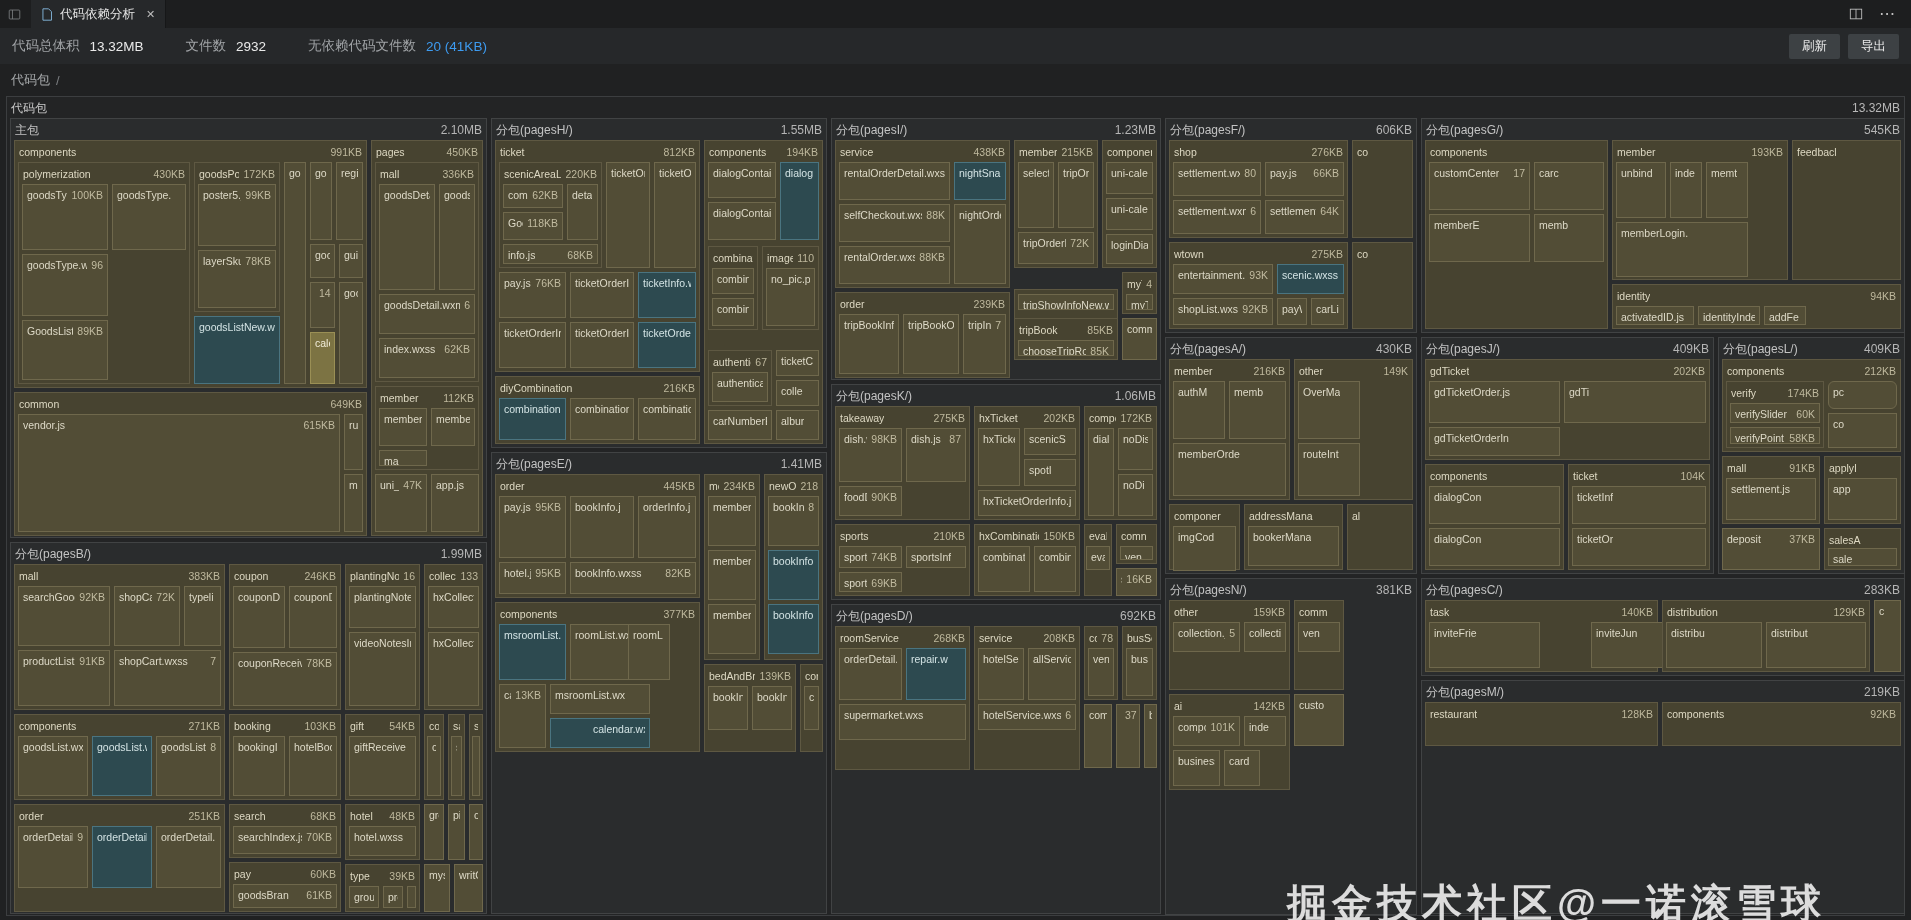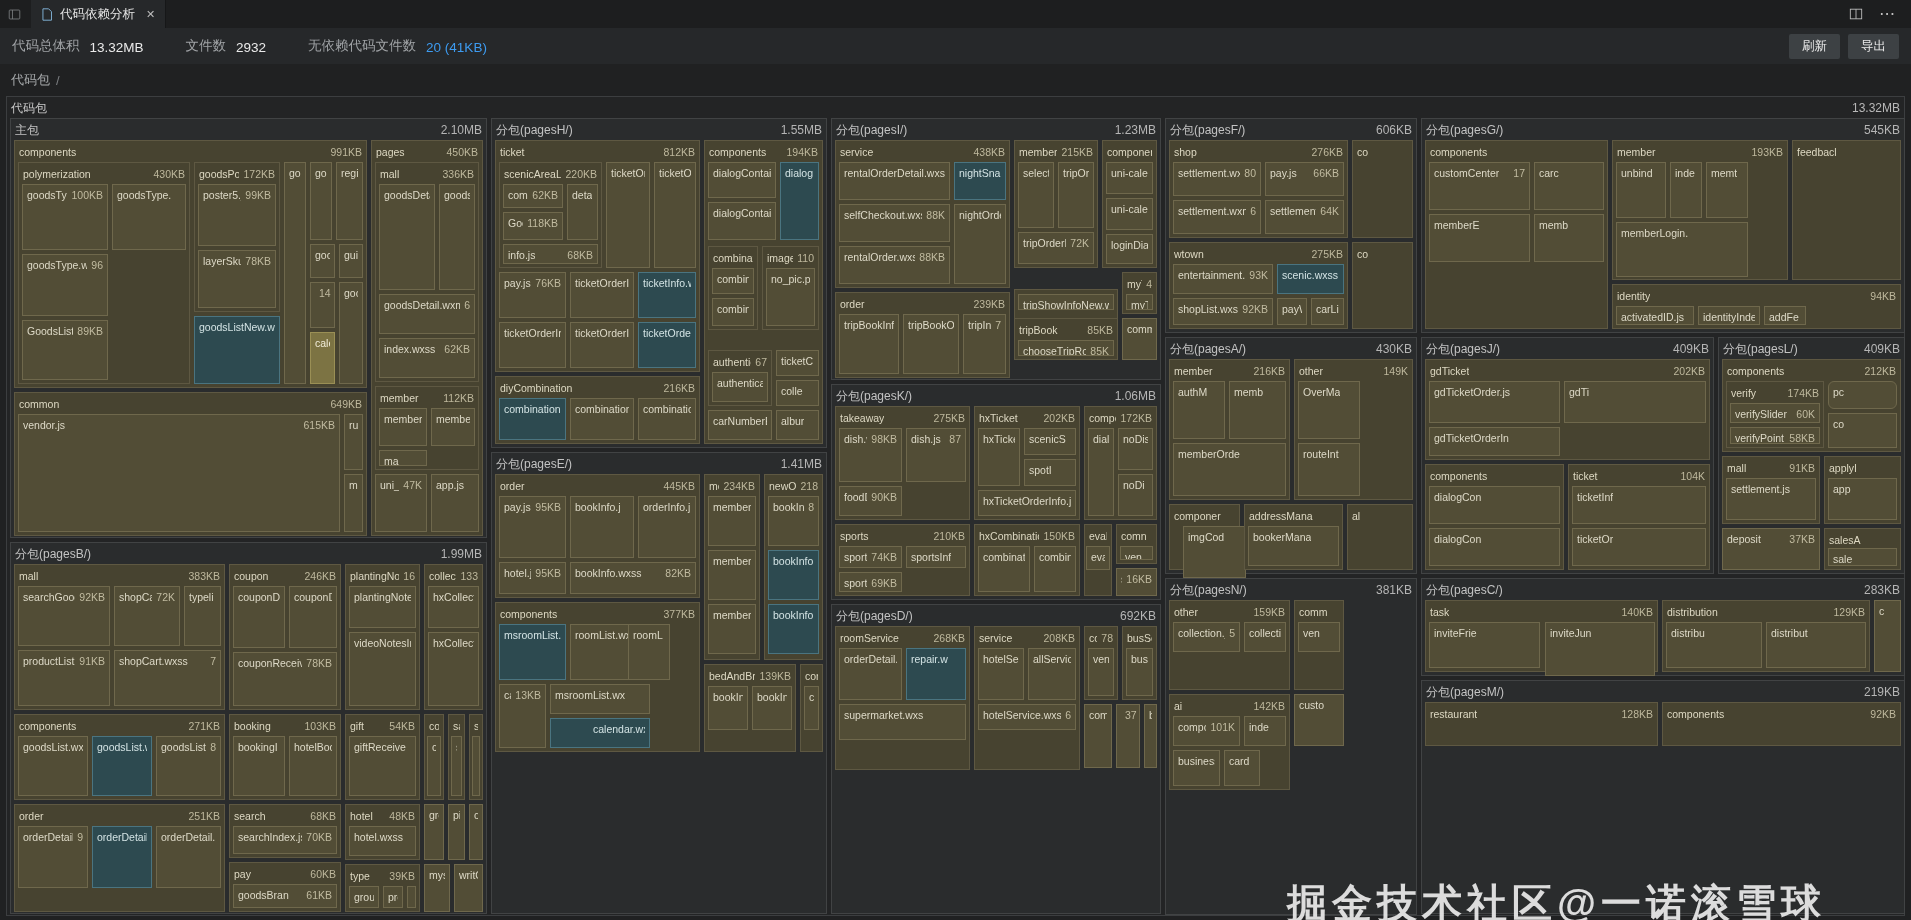--- a/index.html
+++ b/index.html
@@ -11,21 +11,21 @@
   .tb-icon{display:inline-flex;align-items:center;justify-content:center;cursor:pointer;}
   .tb-lead{margin-left:8px;margin-right:10px;}
   .tab{height:28px;display:flex;align-items:center;gap:7px;padding:0 10px;background:#26282a;
        border-right:1px solid #161718;color:#e4e4e4;font-size:12.5px;cursor:pointer;}
   .tab-close{color:#bdbdbd;font-size:11px;margin-left:4px;cursor:pointer;}
   .tb-right{margin-left:auto;display:flex;gap:16px;margin-right:16px;align-items:center;}
   .more{color:#c2c2c2;font-size:16px;line-height:1;}
   
   .statsbar{position:absolute;top:28px;left:0;width:100%;height:36px;background:#26282a;
             display:flex;align-items:center;padding:0 12px;box-sizing:border-box;gap:42px;font-size:13.5px;}
-  .stat{display:flex;gap:10px;align-items:flex-end;}
+  .stat{display:flex;gap:10px;align-items:center;}
   .sl{color:#9fa2a5;}
   .sv{color:#eaeaea;}
   .sv.accent{color:#3d9bf0;cursor:pointer;}
   .btns{margin-left:auto;display:flex;gap:8px;}
   .btns button{background:#3d4144;color:#ececec;border:none;border-radius:2px;font-size:12.5px;
                padding:4px 13px;font-family:inherit;cursor:pointer;}
   
   .breadcrumb{position:absolute;top:64px;left:0;height:32px;display:flex;align-items:center;
               padding-left:11px;font-size:13px;color:#a6a9ab;gap:6px;}
   .bc-root{cursor:pointer;}
@@ -1491,21 +1491,21 @@
       <div class="tm tm-leaf" style="left: 1298px; top: 443px; width: 62px; height: 53px;">
         <div class="hd">
           <span class="lb">routeInt</span>
         </div>
       </div>
       <div class="tm tm-pkg" style="left: 1169px; top: 504px; width: 71px; height: 66px;">
         <div class="hd">
           <span class="lb">componer</span>
         </div>
       </div>
-      <div class="tm tm-leaf" style="left: 1173px; top: 526px; width: 63px; height: 52px; margin-left: 10px;">
+      <div class="tm tm-leaf" style="left: 1173px; top: 526px; width: 63px; height: 45px;">
         <div class="hd">
           <span class="lb">imgCod</span>
         </div>
       </div>
       <div class="tm tm-pkg" style="left: 1244px; top: 504px; width: 99px; height: 66px;">
         <div class="hd">
           <span class="lb">addressMana</span>
         </div>
       </div>
       <div class="tm tm-leaf" style="left: 1248px; top: 526px; width: 91px; height: 40px;">
@@ -1728,21 +1728,21 @@
         <div class="hd">
           <span class="lb">task</span>
           <span class="sz">140KB</span>
         </div>
       </div>
       <div class="tm tm-leaf" style="left: 1429px; top: 622px; width: 111px; height: 46px;">
         <div class="hd">
           <span class="lb">inviteFrie</span>
         </div>
       </div>
-      <div class="tm tm-leaf" style="left: 1545px; top: 622px; width: 110px; height: 54px; text-align: center;">
+      <div class="tm tm-leaf" style="left: 1591px; top: 622px; width: 110px; height: 46px; text-align: center;">
         <div class="hd">
           <span class="lb">inviteJun</span>
         </div>
       </div>
       <div class="tm tm-pkg" style="left: 1662px; top: 600px; width: 208px; height: 72px;">
         <div class="hd">
           <span class="lb">distribution</span>
           <span class="sz">129KB</span>
         </div>
       </div>

